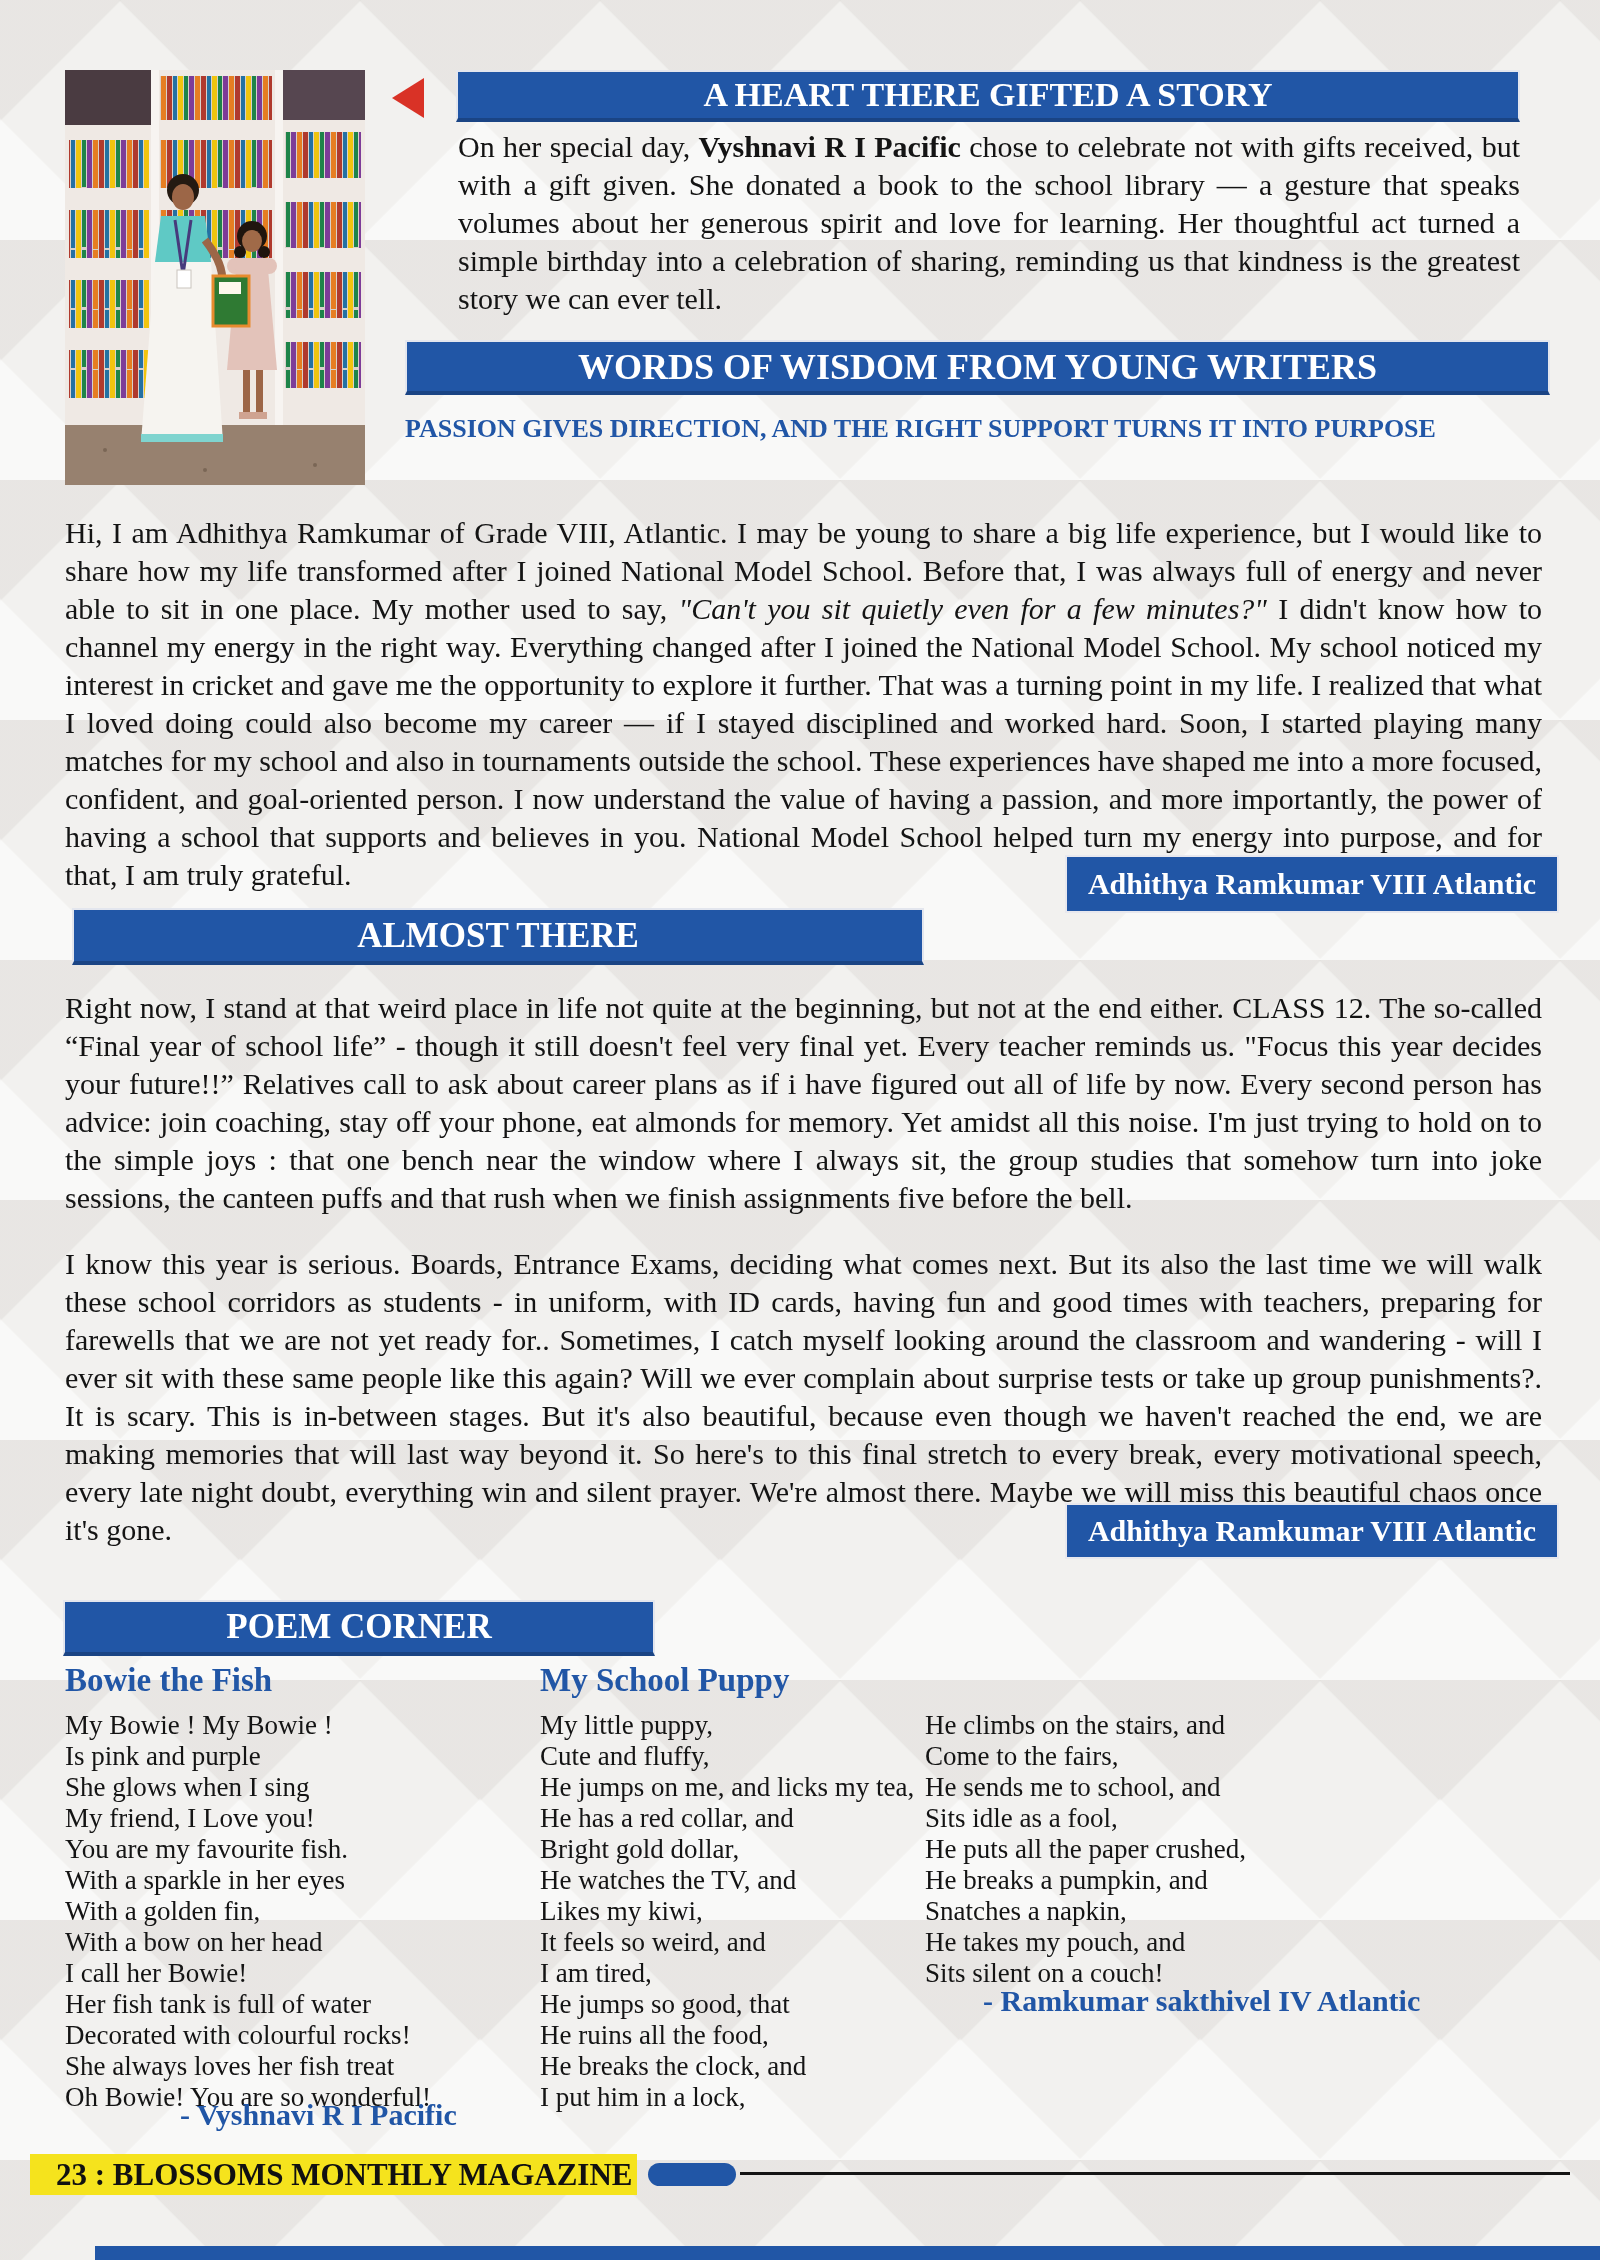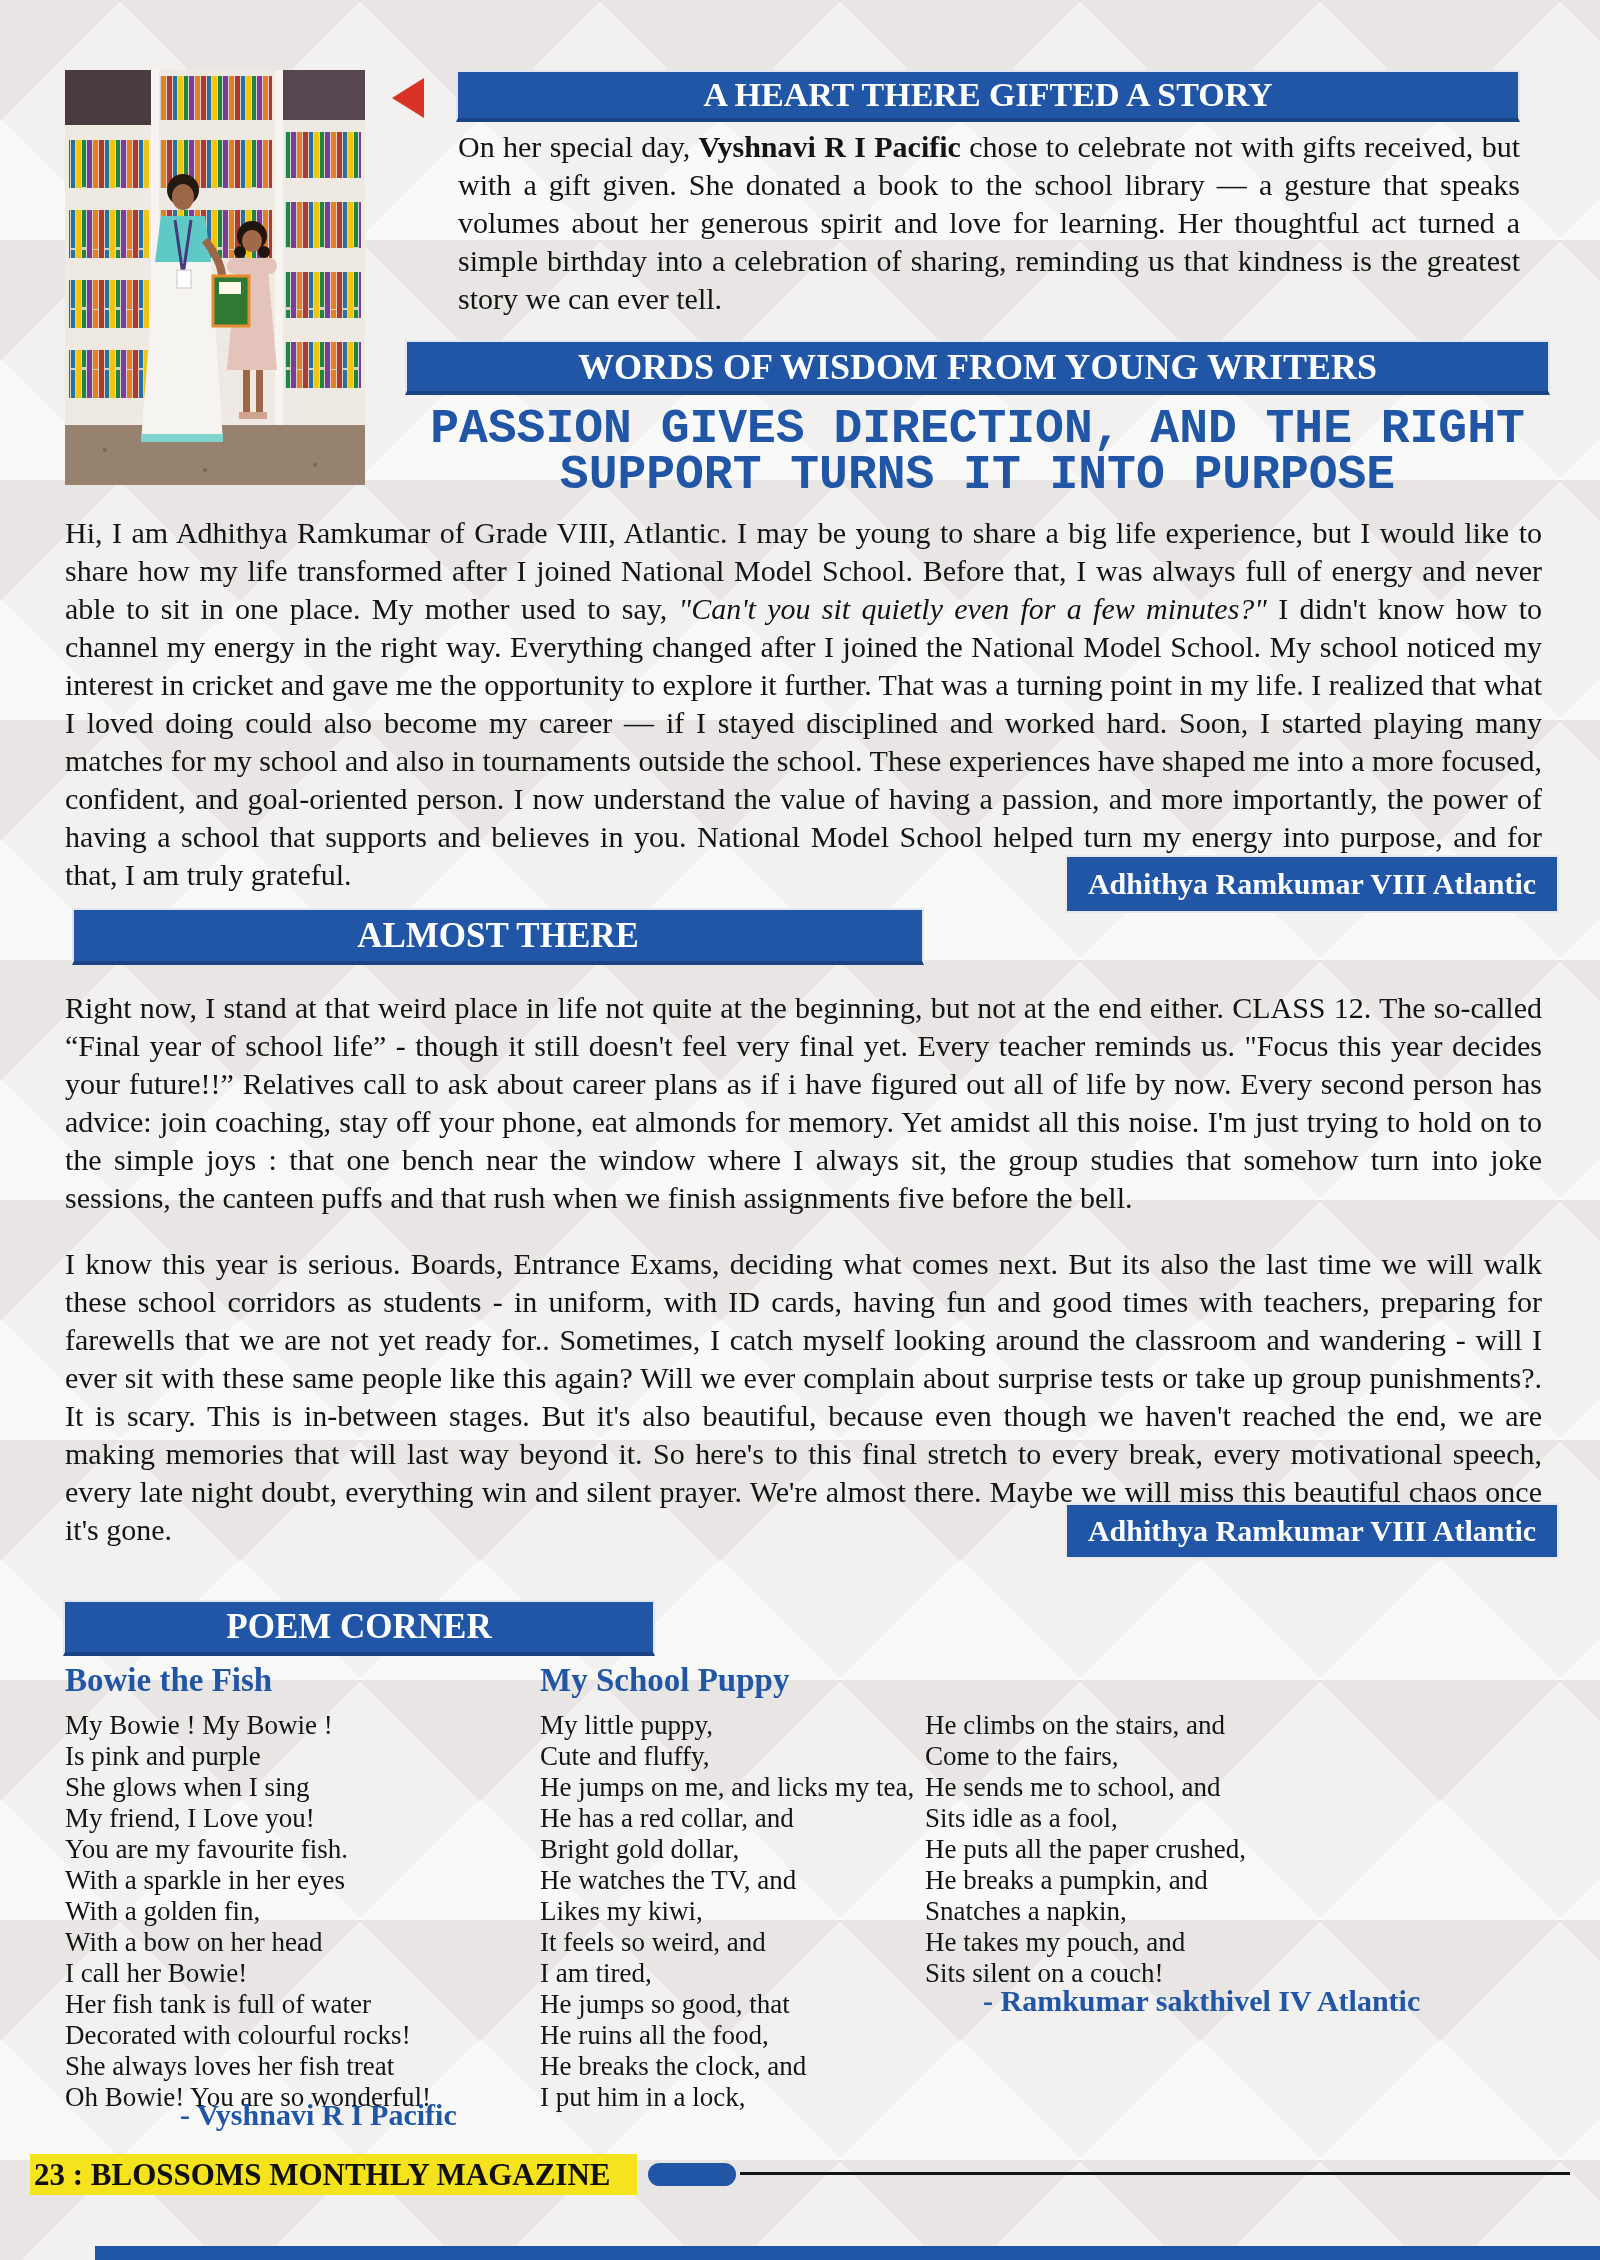--- a/index.html
+++ b/index.html
@@ -32,21 +32,21 @@
   .poem-attr{position:absolute;color:#2156a6;font-weight:bold;font-size:30px;}
   #photo{position:absolute;left:65px;top:70px;width:300px;height:415px;}
   #red-arrow{
     position:absolute;left:392px;top:78px;width:0;height:0;
     border-top:20px solid transparent;border-bottom:20px solid transparent;
     border-right:32px solid #d93226;
   }
   #footer-band{
     position:absolute;left:30px;top:2154px;width:607px;height:41px;
     background:#f5e31d;color:#111;display:flex;align-items:center;
-    font-weight:bold;font-size:31px;padding-left:4px;box-sizing:border-box;
+    font-weight:bold;font-size:31px;padding-left:26px;box-sizing:border-box;
   }
   #footer-pill{
     position:absolute;left:648px;top:2163px;width:88px;height:23px;
     background:#2156a6;border-radius:12px;
   }
   #footer-line{position:absolute;left:740px;top:2172px;width:830px;height:3px;background:#141414;}
   #bottom-bar{position:absolute;left:95px;top:2246px;width:1505px;height:14px;background:#2156a6;}
 </style>
 </head>
 <body>
@@ -117,21 +117,21 @@
   </svg>
 
   <div id="red-arrow"></div>
 
   <div class="banner" style="left:456px;top:70px;width:1064px;height:52px;font-size:34px;">A HEART THERE GIFTED A STORY</div>
 
   <div class="body-text" style="left:458px;top:128px;width:1062px;"><span>On her special day, </span><span class="bold">Vyshnavi R I Pacific</span><span>  chose to celebrate not with gifts received, but with a gift given. She donated a book to the school library — a gesture that speaks volumes about her generous spirit and love for learning. Her thoughtful act turned a simple birthday into a celebration of sharing, reminding us that kindness is the greatest story we can ever tell.</span></div>
 
   <div class="banner" style="left:405px;top:340px;width:1145px;height:55px;font-size:36px;">WORDS OF WISDOM FROM YOUNG WRITERS</div>
 
-  <div class="blue-head" style="left:405px;top:406px;width:1145px;font-size:48px;line-height:46px;text-align:center;font-family:Liberation Mono, monospace;">PASSION GIVES DIRECTION, AND THE RIGHT SUPPORT TURNS IT INTO PURPOSE</div>
+  <div class="blue-head" style="left:405px;top:406px;width:1145px;font-size:26px;line-height:46px;">PASSION GIVES DIRECTION, AND THE RIGHT SUPPORT TURNS IT INTO PURPOSE</div>
 
   <div class="body-text" style="left:65px;top:514px;width:1477px;"><span>Hi, I am Adhithya Ramkumar of Grade VIII, Atlantic. I may be young to share a big life experience, but I would like to share how my life transformed after I joined National Model School. Before that, I was always full of energy and never able to sit in one place. My mother used to say, </span><span class="italic">"Can't you sit quietly even for a few minutes?"</span><span> I didn't know how to channel my energy in the right way. Everything changed after I joined the National Model School. My school noticed my interest in cricket and gave me the opportunity to explore it further. That was a turning point in my life. I realized that what I loved doing could also become my career — if I stayed disciplined and worked hard. Soon, I started playing many matches for my school and also in tournaments outside the school. These experiences have shaped me into a more focused, confident, and goal-oriented person. I now understand the value of having a passion, and more importantly, the power of having a school that supports and believes in you. National Model School helped turn my energy into purpose, and for that, I am truly grateful.</span></div>
 
   <div class="banner" style="left:1065px;top:855px;width:494px;height:58px;font-size:30px;border:2px solid #e8e8ee;">Adhithya Ramkumar VIII Atlantic</div>
 
   <div class="banner" style="left:72px;top:908px;width:852px;height:57px;font-size:35px;">ALMOST THERE</div>
 
   <div class="body-text" style="left:65px;top:989px;width:1477px;">Right now, I stand at that weird place in life not quite at the beginning, but not at the end either. CLASS 12. The so-called “Final year of school life” - though it still doesn't feel very final yet.  Every teacher reminds us. "Focus this year decides your future!!” Relatives call to ask about career plans as if i have figured out all of life by now. Every second person has advice: join coaching, stay off  your phone, eat almonds for memory. Yet amidst all this noise. I'm just trying to hold on to the simple joys : that one bench near the window where I always sit, the group studies that somehow turn into joke sessions, the canteen puffs and that rush when we finish assignments five before the bell.</div>
 
   <div class="body-text" style="left:65px;top:1245px;width:1477px;">I know this year is serious. Boards, Entrance Exams, deciding what comes next. But its also the last time we will walk these school corridors as students - in uniform, with ID cards, having fun and good times with teachers, preparing for farewells that we are not yet ready for.. Sometimes, I catch myself looking around the classroom and wandering - will I ever sit with these same people like this again? Will we ever complain about surprise tests or take up group punishments?. It is scary. This is in-between stages. But it's also beautiful, because even though we haven't reached the end, we are making memories that will last way beyond it. So here's to this final stretch to every break, every motivational speech, every late night doubt, everything win and silent prayer. We're almost there. Maybe we will miss this beautiful chaos once it's gone.</div>

